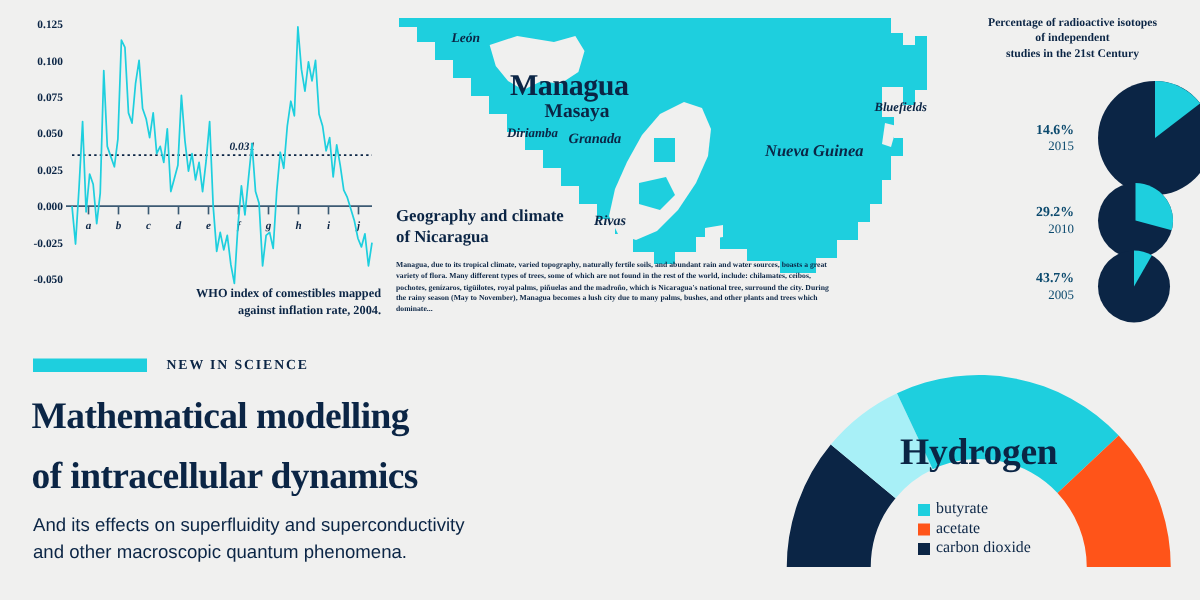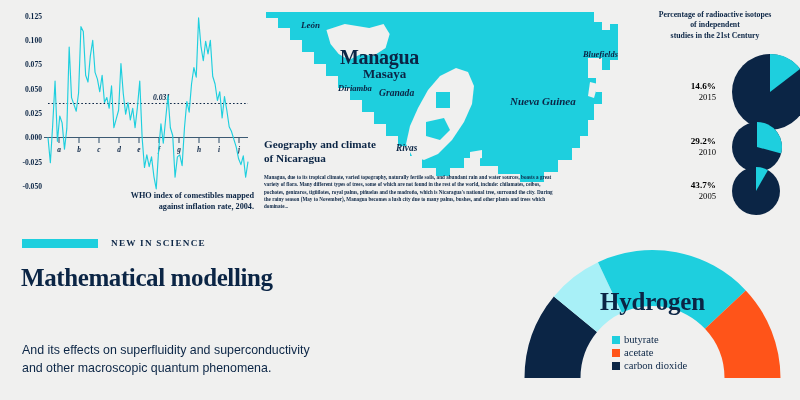--- a/index.html
+++ b/index.html
@@ -28,21 +28,21 @@
     position:absolute; color:#0b2545;
     font-family:"Liberation Serif", serif;
     font-style:italic; font-weight:bold; white-space:nowrap;
   }
   #lbl-leon     { left:43px;  top:20px;  font-size:9px; }
   #lbl-managua  { left:82px;  top:46px;  font-size:20px; font-style:normal; letter-spacing:-.3px; }
   #lbl-masaya   { left:105px; top:66px;  font-size:13px; font-style:normal; }
   #lbl-diriamba { left:80px;  top:83px;  font-size:8.6px; }
   #lbl-granada  { left:121px; top:87px;  font-size:9.6px; }
   #lbl-rivas    { left:138px; top:143px; font-size:9.4px; }
-  #lbl-bluefields { left:325px; top:50px; font-size:8.4px; }
+  #lbl-bluefields { left:325px; top:67px; font-size:8.4px; }
   #lbl-nuevaguinea { left:252px; top:95px; font-size:11px; }
 
   .geo-title {
     position:absolute; left:6px; top:138px;
     color:#0b2545; font-family:"Liberation Serif", serif;
     font-weight:bold; font-size:11.2px; line-height:13.6px;
   }
   .geo-body {
     position:absolute; left:6px; top:174px; width:290px;
     color:#0b2545; font-family:"Liberation Serif", serif;
@@ -56,21 +56,21 @@
     position:absolute; left:6px; top:10px; width:158px;
     text-align:center; color:#0b2545;
     font-family:"Liberation Serif", serif;
     font-weight:bold; font-size:7.8px; line-height:10.4px;
   }
   .pie-row { position:absolute; display:flex; align-items:center; }
   #pie-row-0 { left:0; top:52px; }
   #pie-row-1 { left:0; top:120px; }
   #pie-row-2 { left:0; top:165px; }
   .pie-labels {
-    text-align:right; color:#000000;
+    text-align:right; color:#0c4a6e;
     font-family:"Liberation Serif", serif; font-weight:bold;
     line-height:11px;
   }
   .pie-pct { font-size:9.2px; display:block; }
   .pie-year { font-size:8.6px; display:block; font-weight:normal; }
 
   
   #headline-panel { position:absolute; left:0; top:226px; width:505px; height:174px; }
   .kicker-row { position:absolute; left:22px; top:12px; display:flex; align-items:center; }
   .kicker-bar { width:76px; height:9px; background:#1ecfde; }
@@ -259,20 +259,21 @@
       </div>
   </div>
 
   <div id="headline-panel">
     <div class="kicker-row">
       <span class="kicker-bar"></span>
       <span class="kicker-text">NEW IN SCIENCE</span>
     </div>
     <div class="headline">
       <span>Mathematical modelling</span>
+      <span>of intracellular dynamics</span>
     </div>
     <div class="deck">
       <span>And its effects on superfluidity and superconductivity</span>
       <span>and other macroscopic quantum phenomena.</span>
     </div>
   </div>
 
   <div id="donut-panel">
     <svg id="donut-svg" width="295" height="174" viewBox="0 0 295 174">
       <g id="donut-host">

